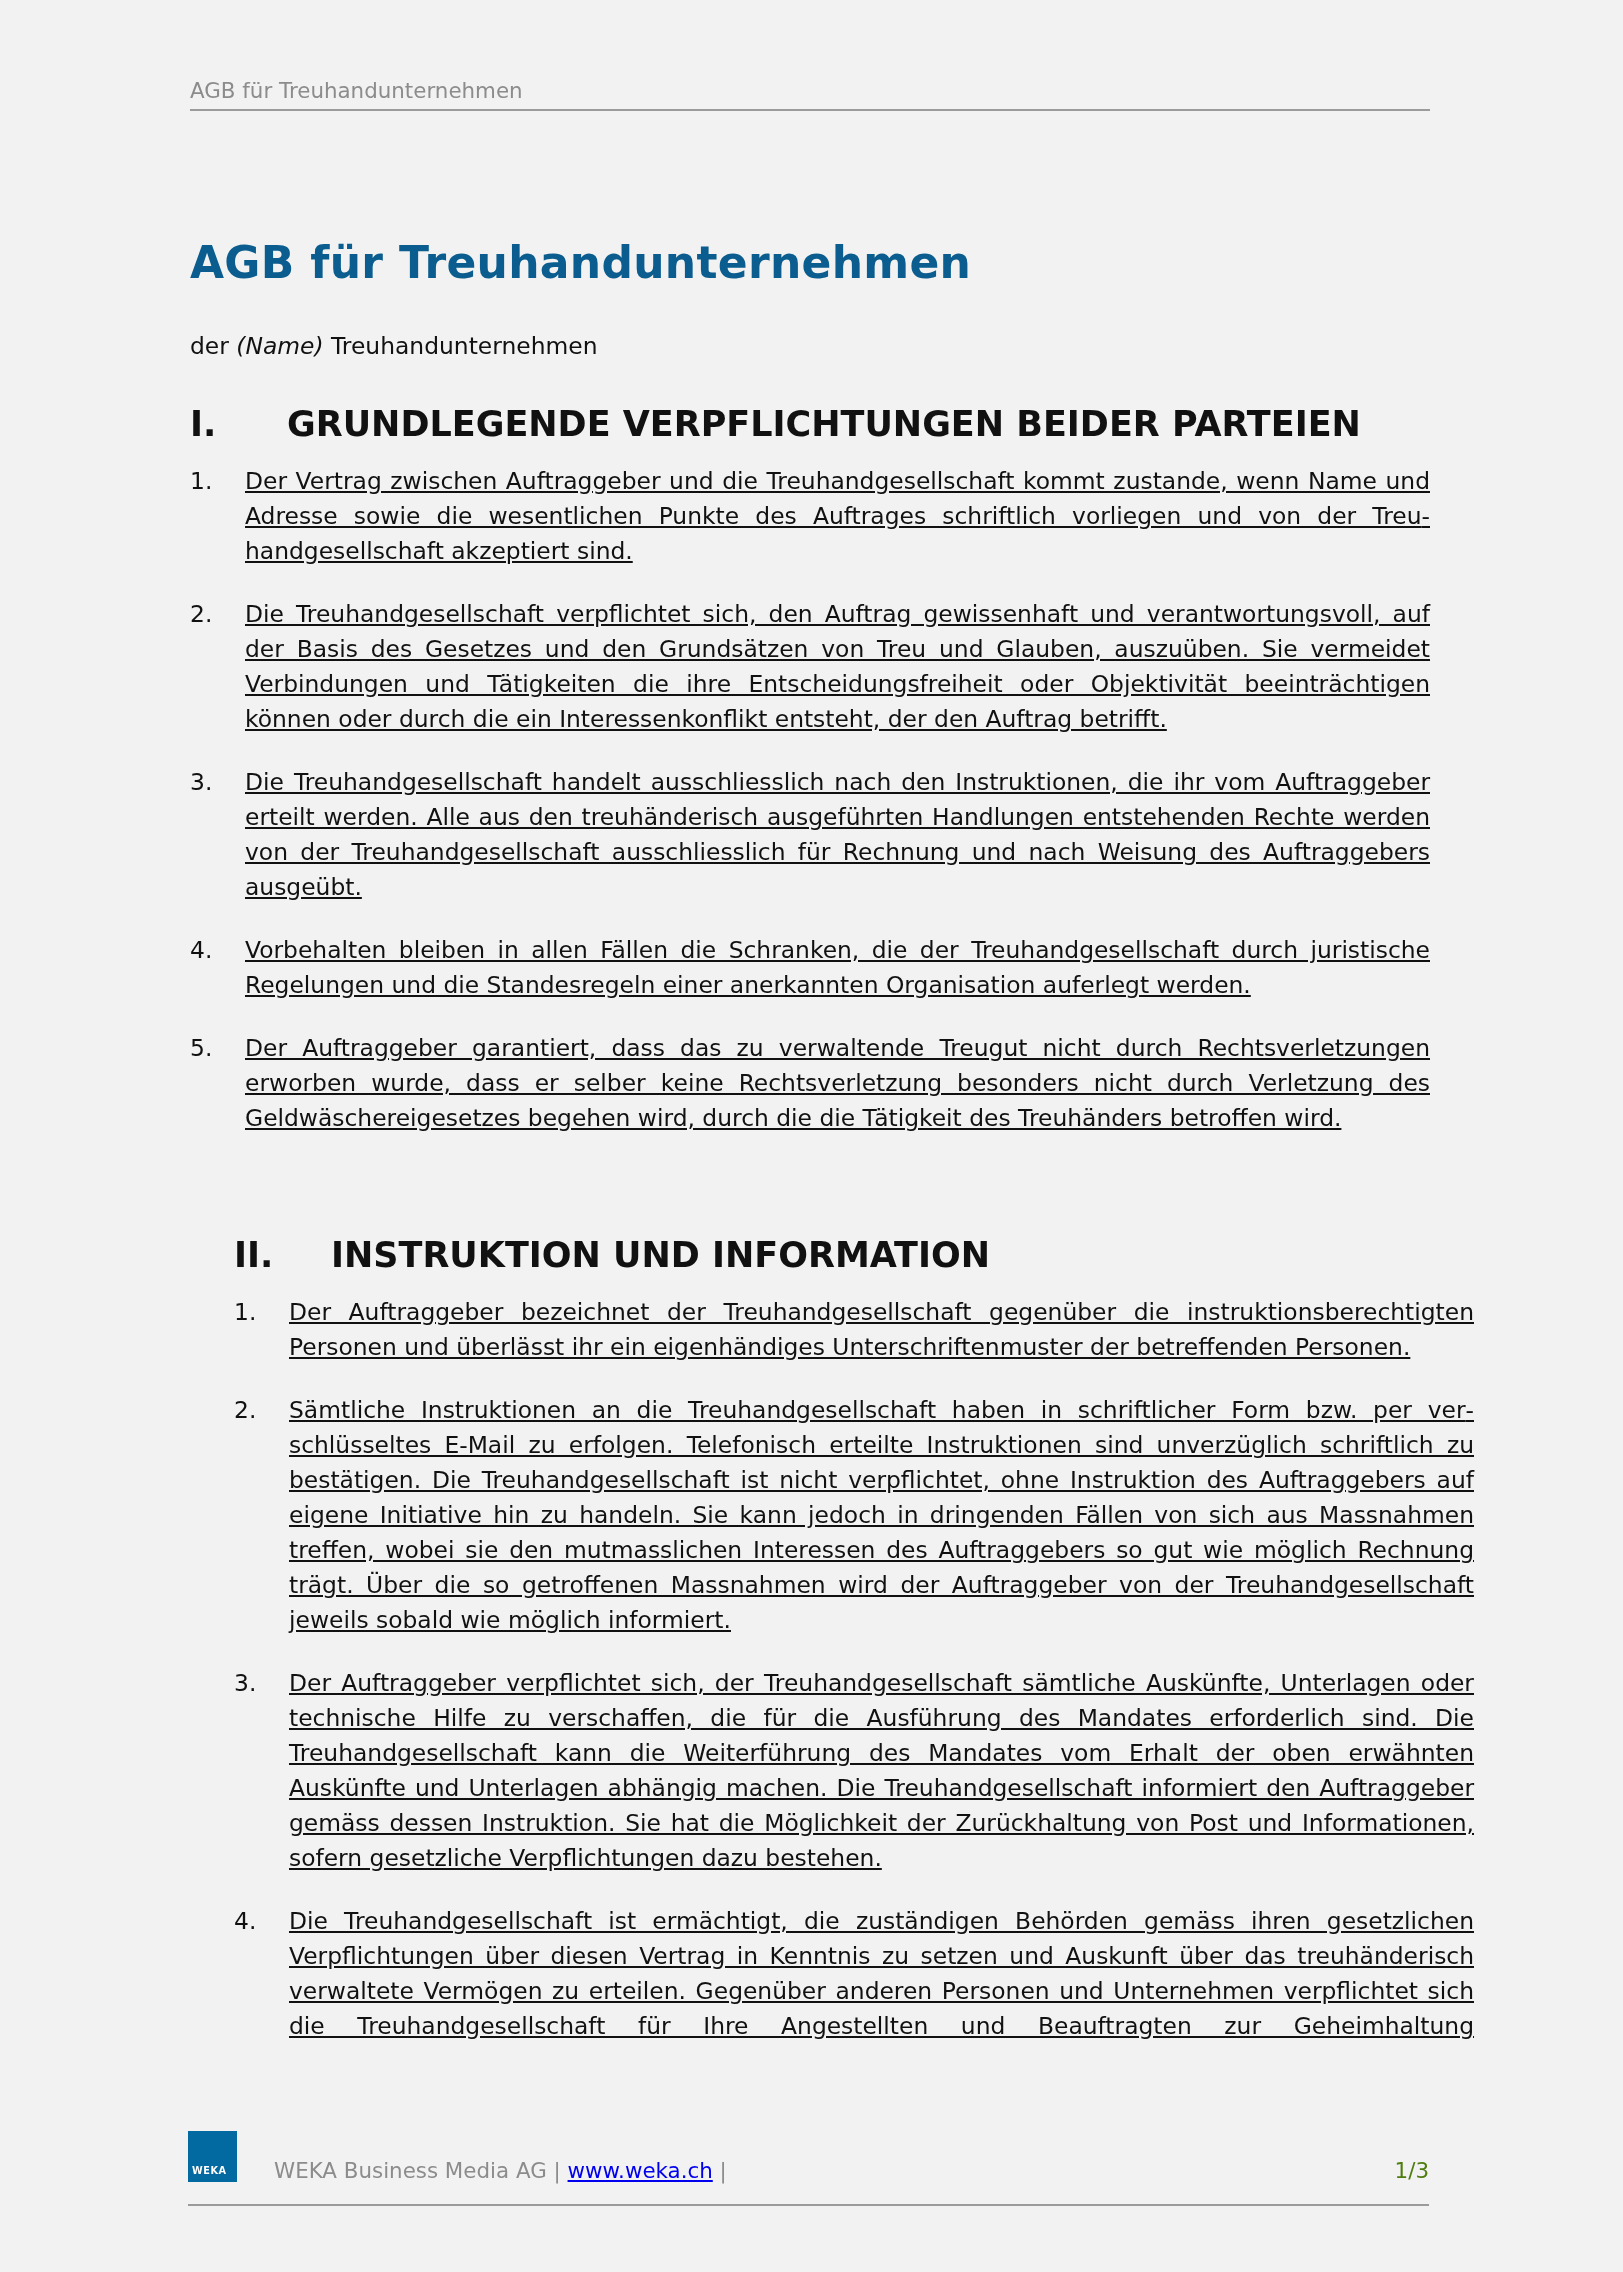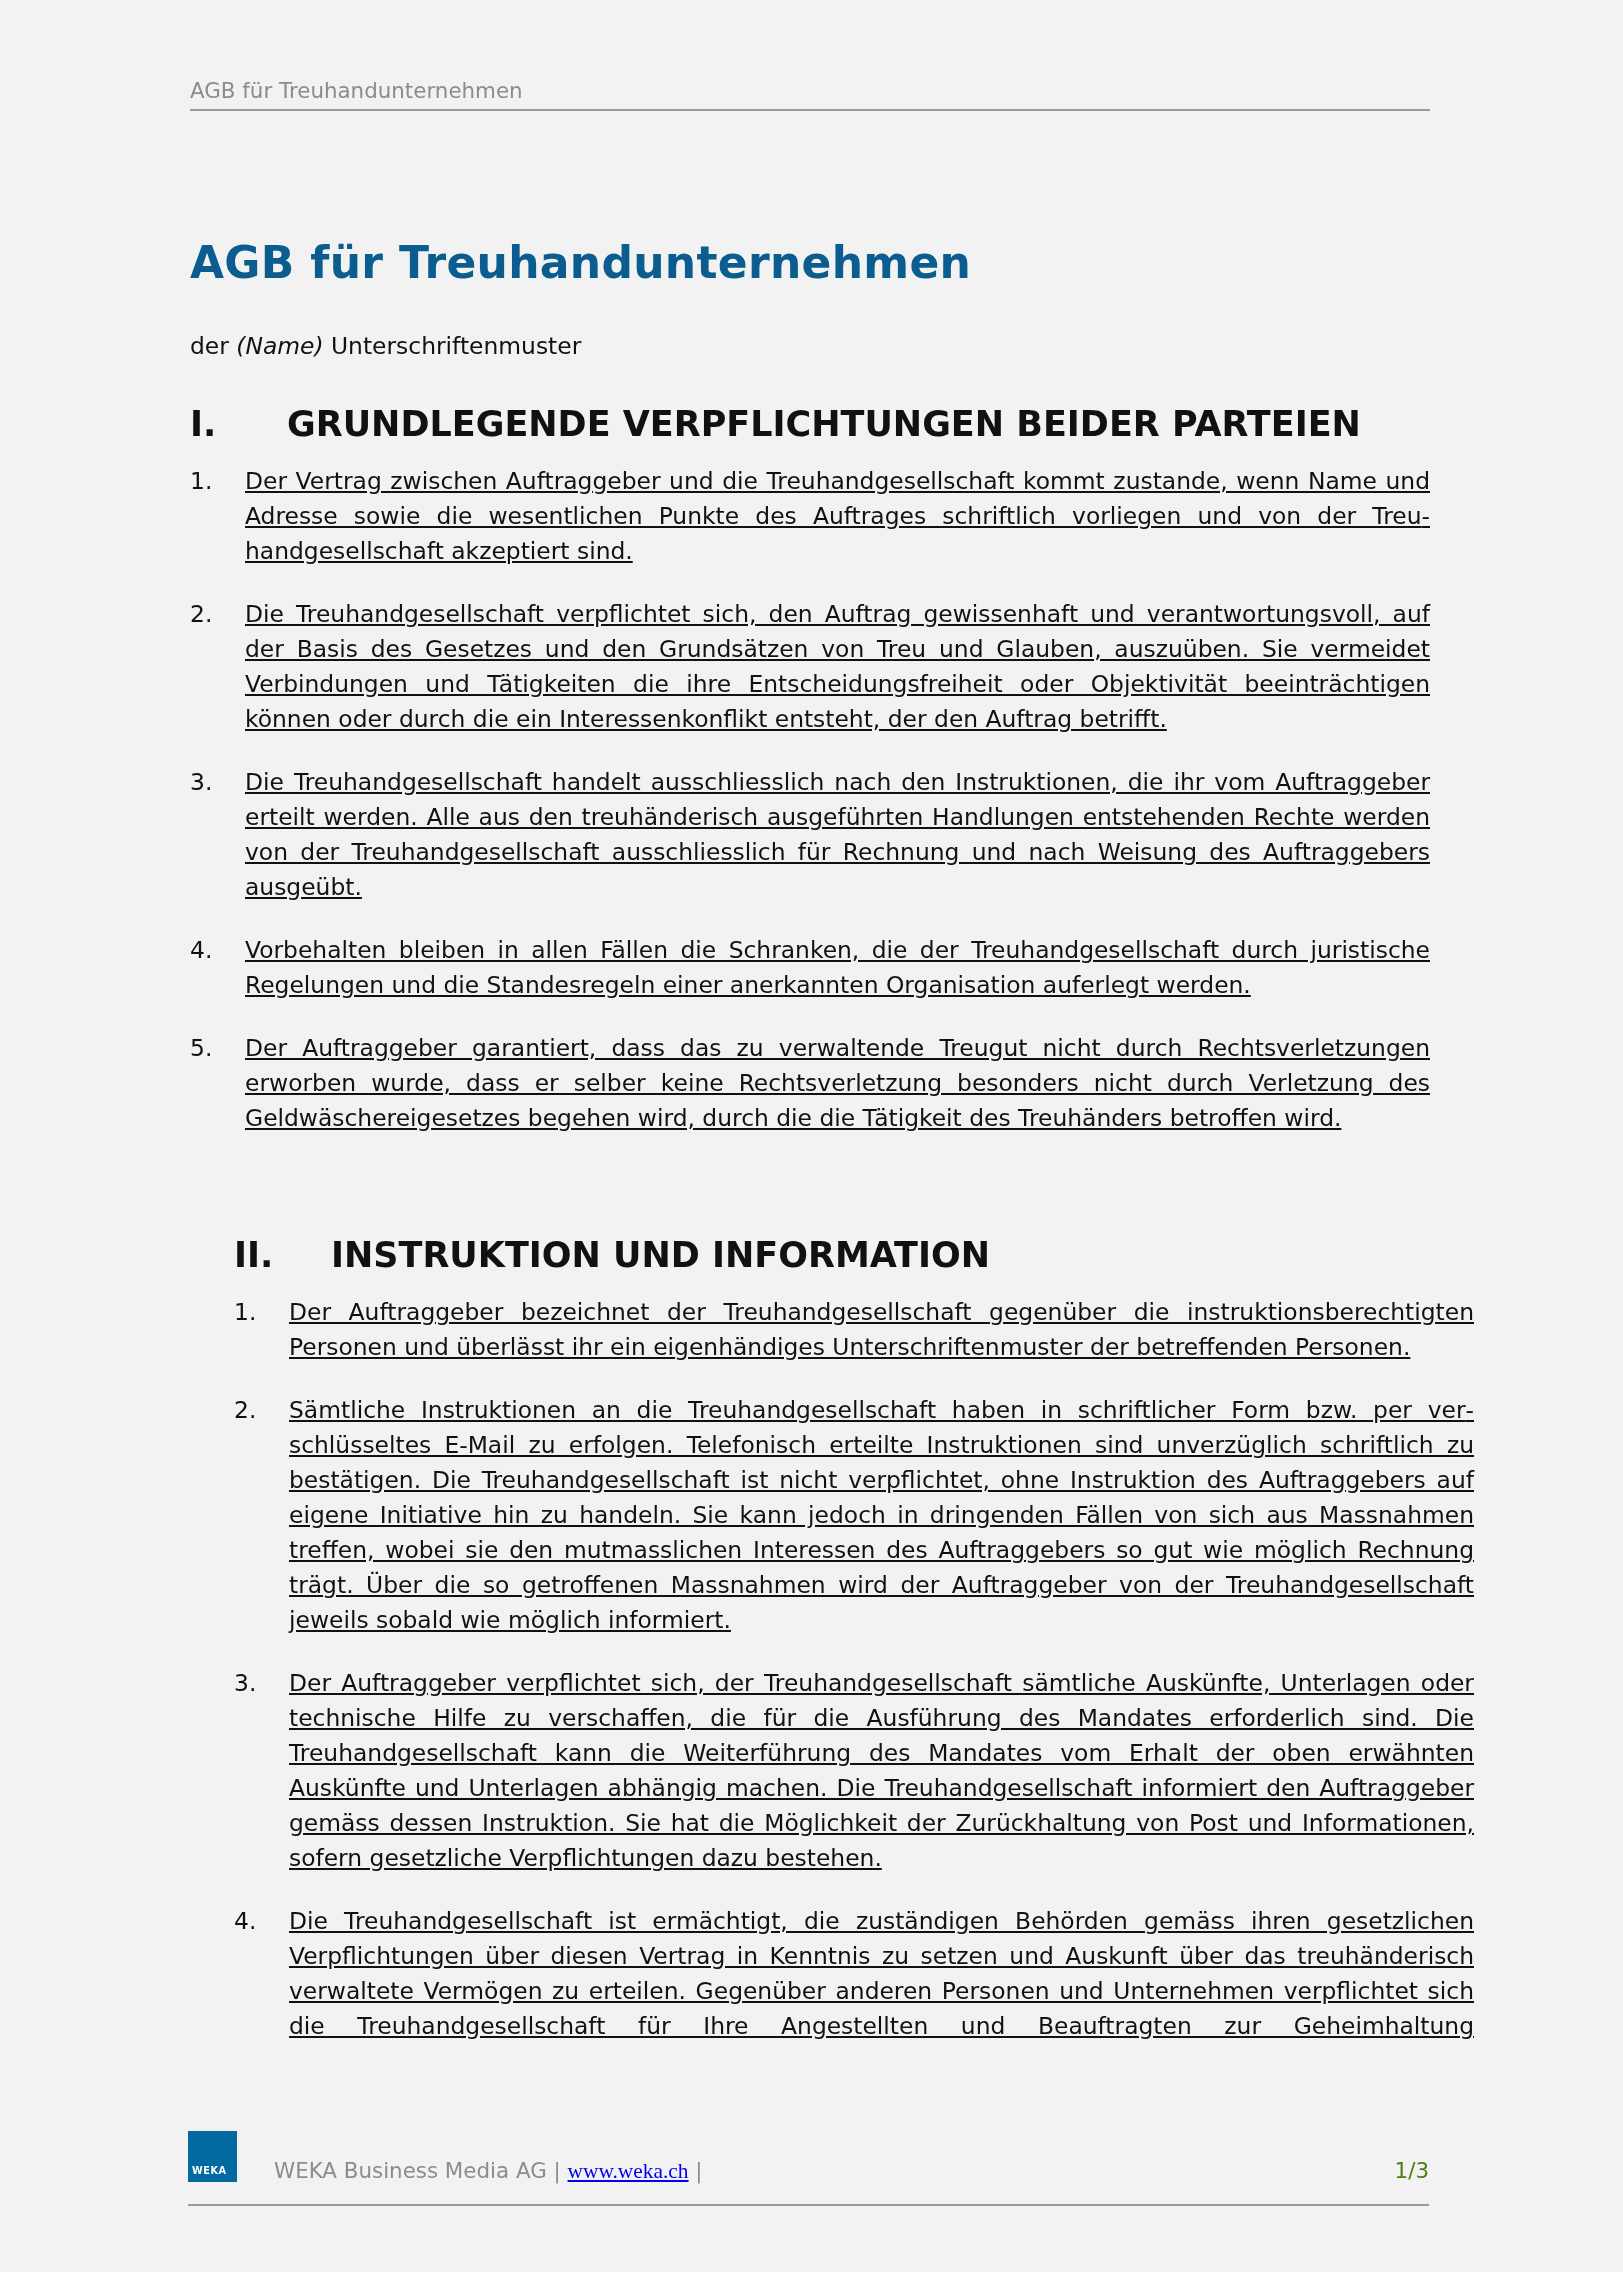--- a/index.html
+++ b/index.html
@@ -61,40 +61,40 @@
   }
   .footer .logo span {
     position: absolute; left: 3.9px; bottom: 6.5px;
     font-size: 9.7px; font-weight: bold; letter-spacing: 0.6px;
     font-family: "DejaVu Sans", sans-serif;
   }
   .footer .imprint {
     position: absolute; left: 86px; top: 26px;
     font-size: 21.4px; color: #8c8c8c; line-height: 27px; white-space: nowrap;
   }
-  .footer .imprint a { color: #0000ee; text-decoration: underline; font-family: Liberation Serif, serif; }
+  .footer .imprint a { color: #0000ee; text-decoration: underline; }
   .footer .page-num {
     position: absolute; right: 0; top: 26px;
     font-size: 21.4px; color: #4d7c0f; line-height: 27px;
   }
   .footer .rule {
     position: absolute; left: 0; right: 0; top: 73px; height: 1.9px; background: #9b9b9b;
   }
 </style>
 </head>
 <body>
 
 <div class="page-header">
   <span class="running-title">AGB für Treuhandunternehmen</span>
   <div class="rule"></div>
 </div>
 
 <h1 class="doc-title">AGB für Treuhandunternehmen</h1>
 
-<div class="subtitle"><span>der </span><em>(Name)</em><span> Unterschriftenmuster</span></div>
+<div class="subtitle"><span>der </span><em>(Name)</em><span> Treuhandunternehmen</span></div>
 
 <section class="section" style="top:403px;">
   <h2 class="section-heading">
     <span class="num">I.</span>
     <span>GRUNDLEGENDE VERPFLICHTUNGEN BEIDER PARTEIEN</span>
   </h2>
   <ol class="items">
     <li class="item">
       <span class="item-num">1.</span>
       <span class="item-text">Der Vertrag zwischen Auftraggeber und die Treuhandgesellschaft kommt zustande, wenn Name und Adresse sowie die wesentlichen Punkte des Auftrages schriftlich vorliegen und von der Treu­handgesellschaft akzeptiert sind.</span>

